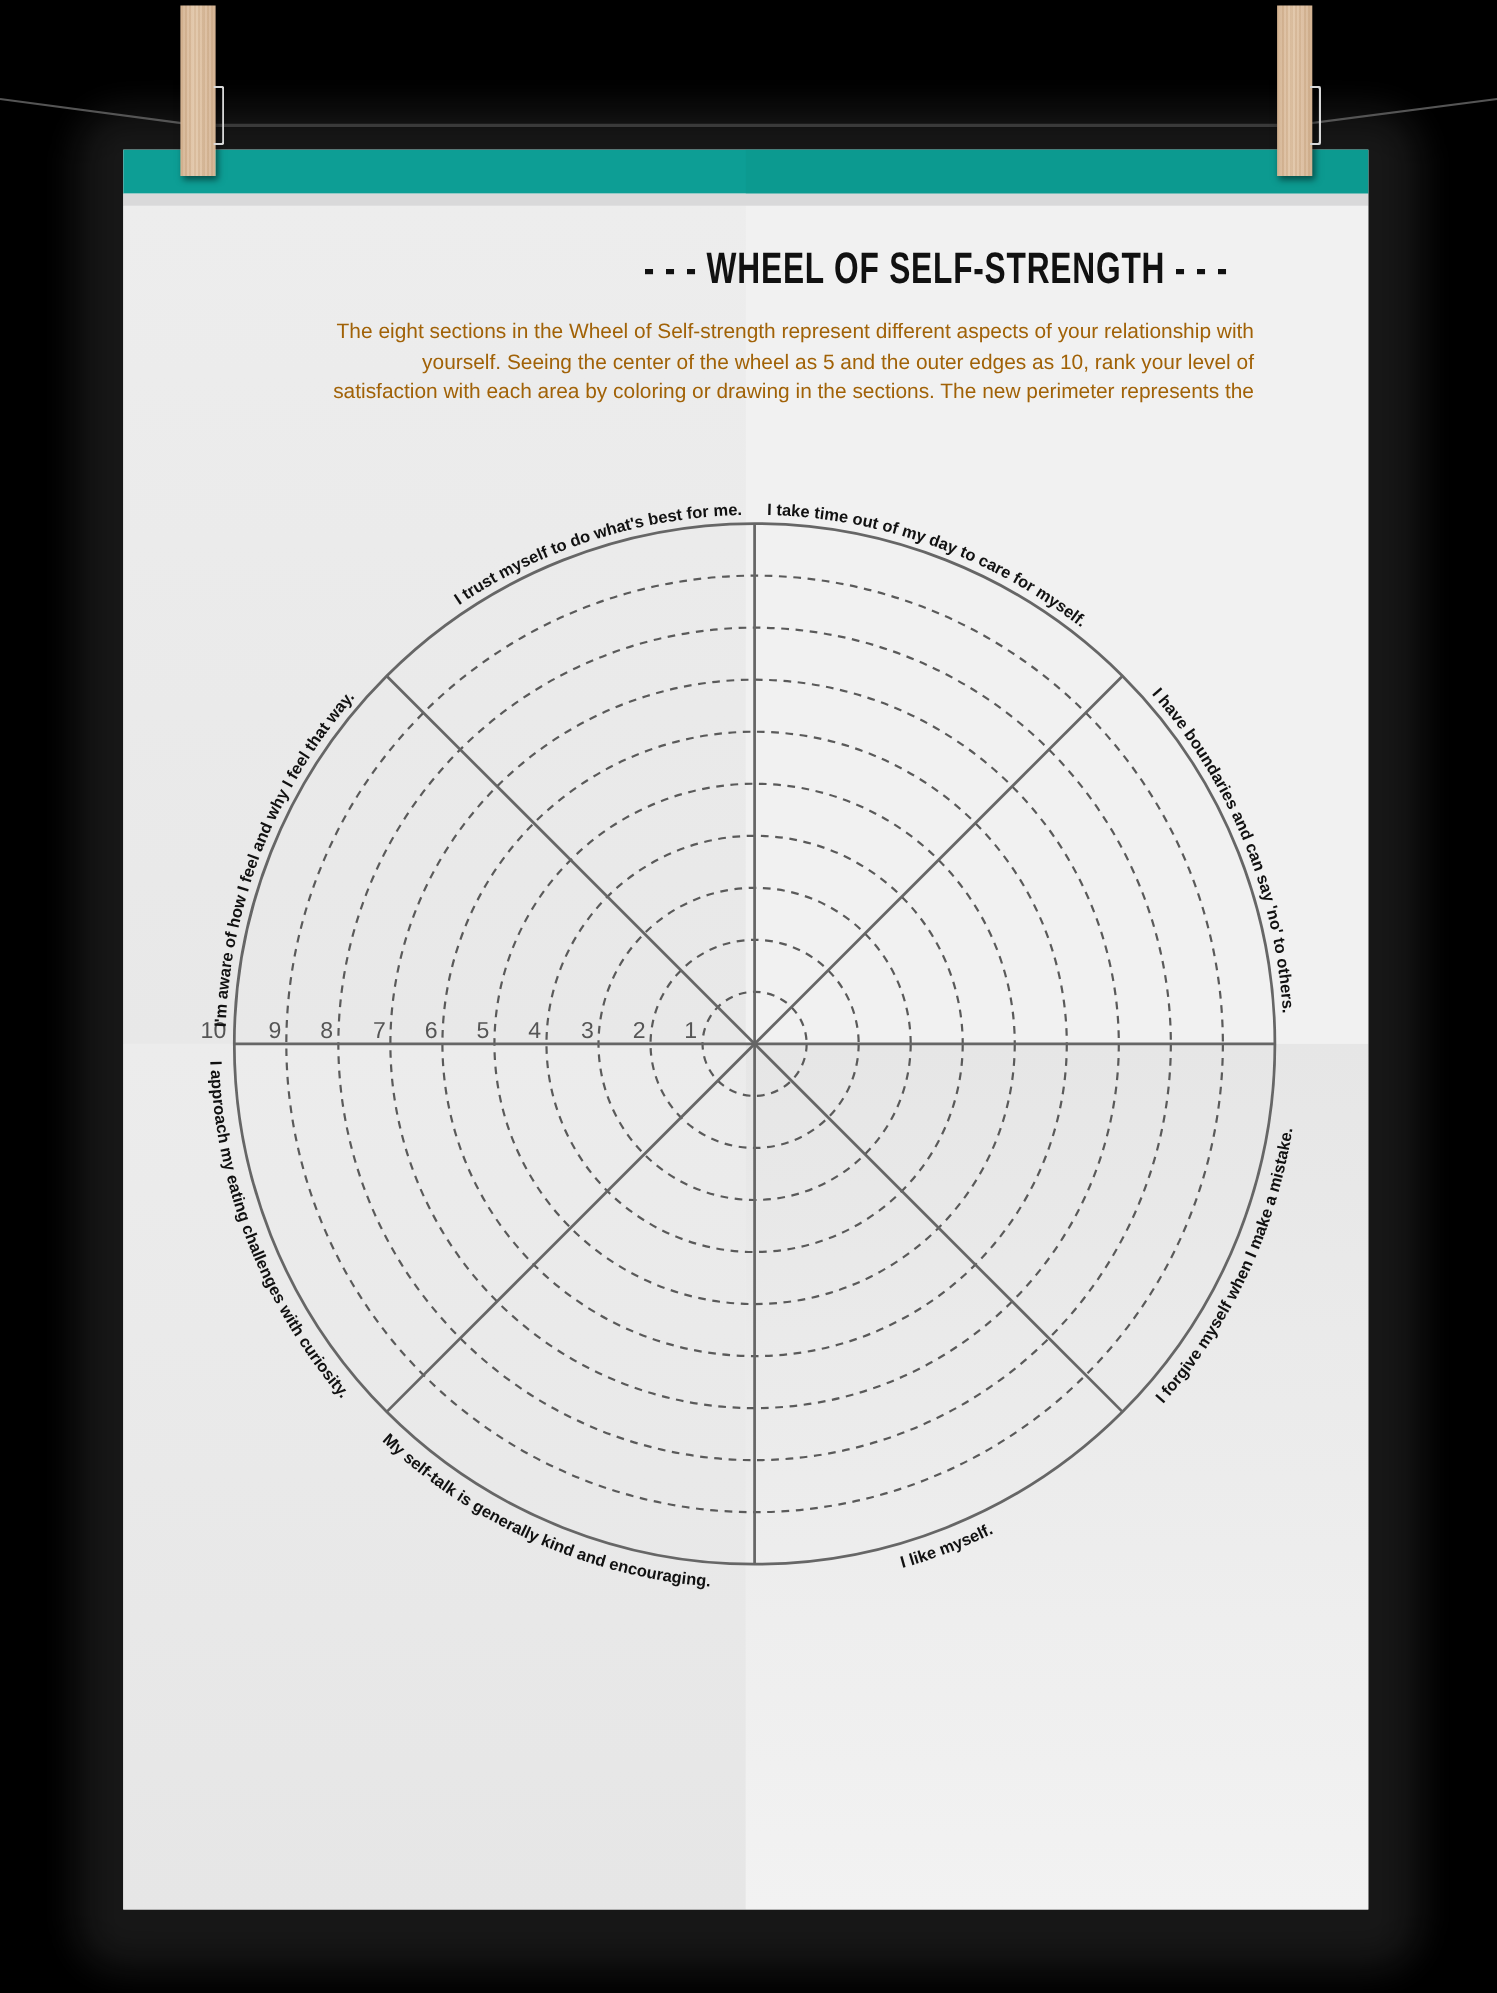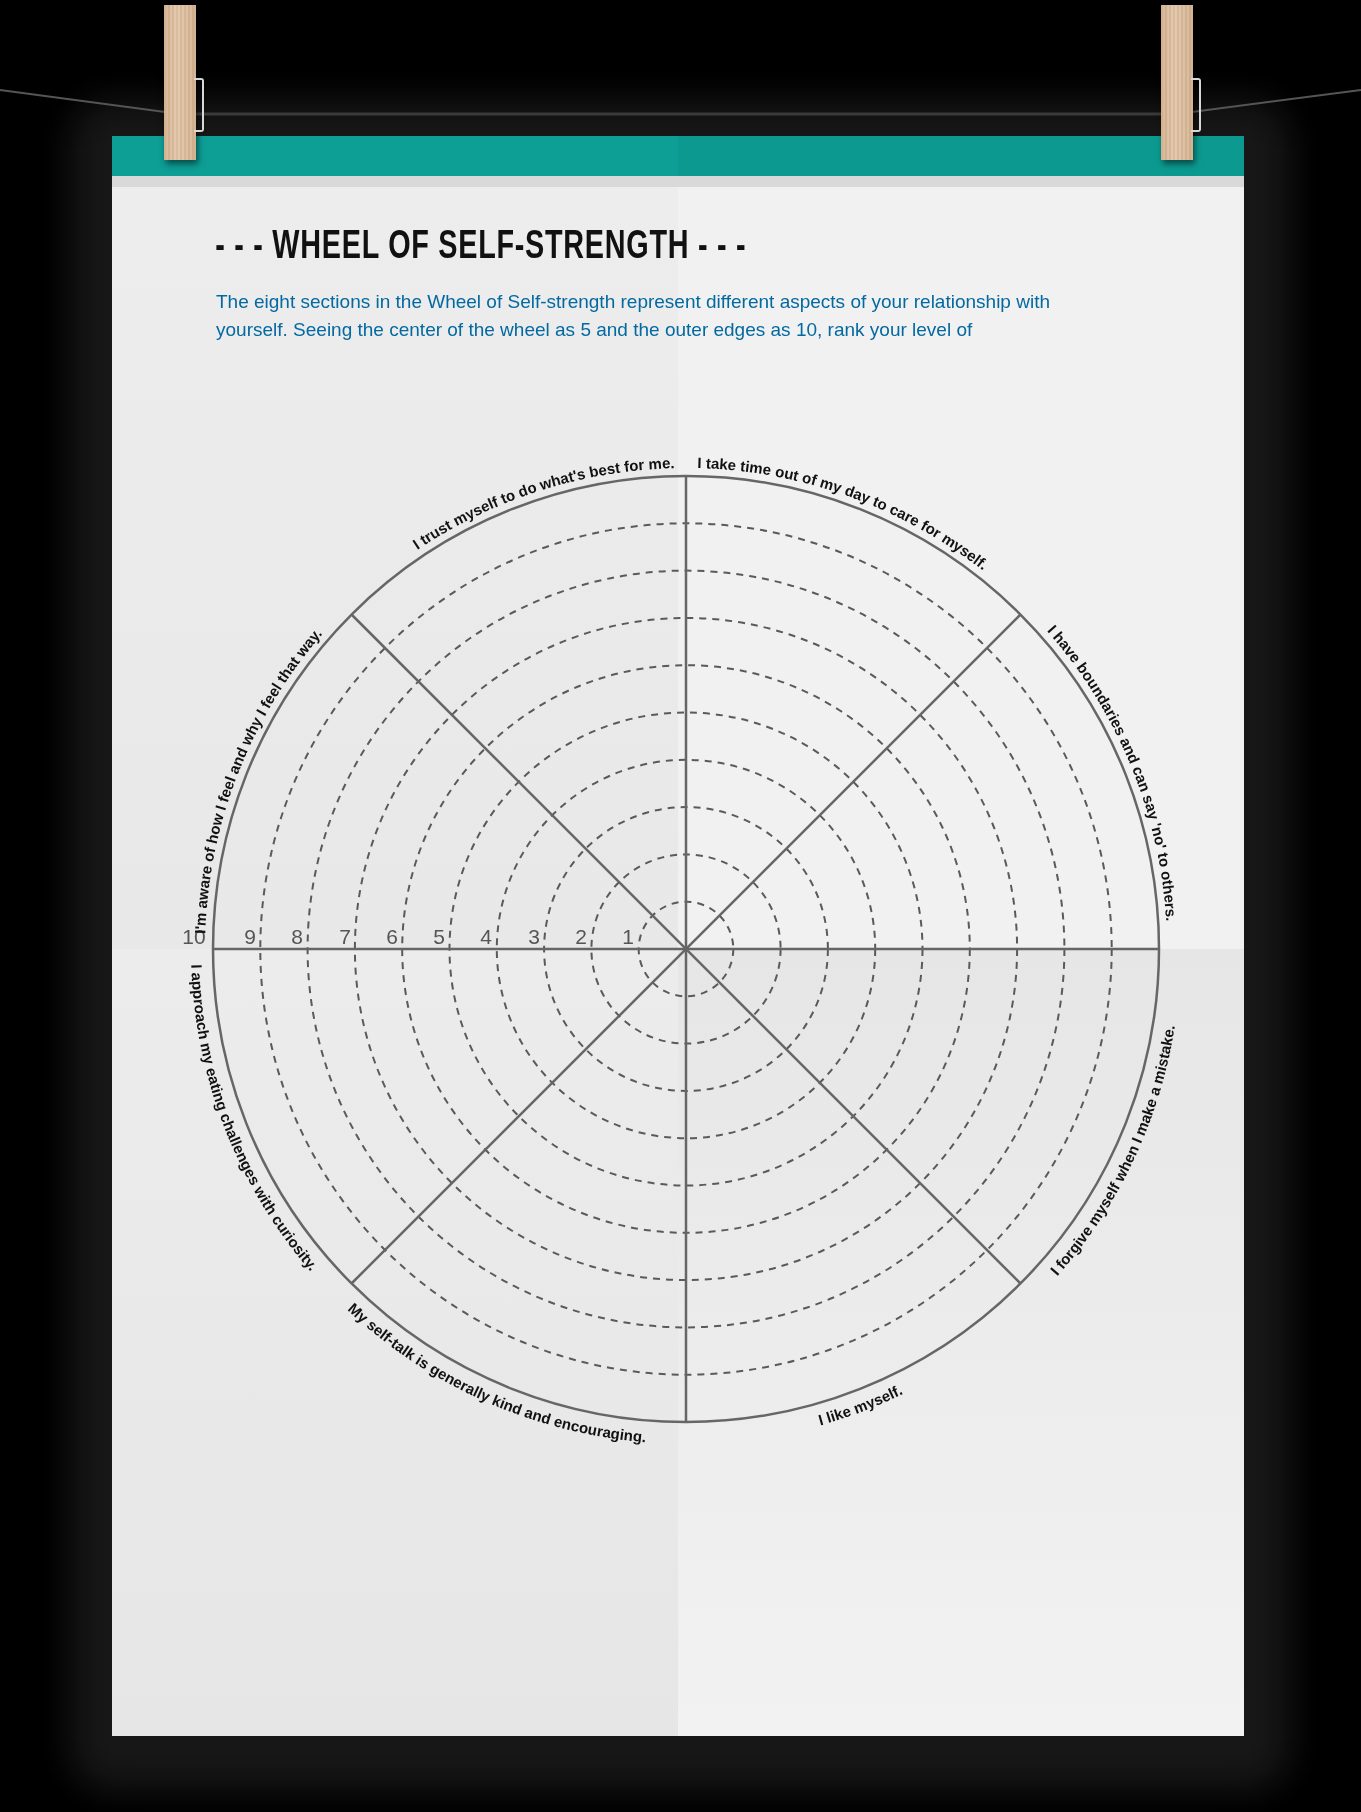--- a/index.html
+++ b/index.html
@@ -7,23 +7,23 @@
   .shadow{position:absolute;left:70px;top:100px;width:1220px;height:1690px;background:#1a1a1a;border-radius:40px;filter:blur(18px);opacity:.9;}
   .string{position:absolute;left:0;top:0;width:1361px;height:140px;}
   .paper{position:absolute;left:112px;top:136px;width:1132px;height:1600px;background:#efefef;overflow:hidden;}
   .q-tl{position:absolute;left:0;top:51px;width:566px;height:762px;background:linear-gradient(180deg,#ededed,#e8e8e8);}
   .q-tr{position:absolute;left:566px;top:51px;width:566px;height:762px;background:#f1f1f1;}
   .q-bl{position:absolute;left:0;top:813px;width:566px;height:787px;background:linear-gradient(180deg,#ececec,#e6e6e6);}
   .q-br{position:absolute;left:566px;top:813px;width:566px;height:787px;background:linear-gradient(180deg,#e6e6e6,#f2f2f2);}
   .teal{position:absolute;left:0;top:0;width:1132px;height:40px;background:#0d9e95;}
   .teal-r{position:absolute;left:566px;top:0;width:566px;height:40px;background:#0c9a90;}
   .greyband{position:absolute;left:0;top:40px;width:1132px;height:11px;background:#d9d9da;}
-  .title{position:absolute;left:0;top:86px;width:1108px;text-align:left;font-family:"Liberation Sans",sans-serif;font-weight:bold;font-size:40px;color:#111;letter-spacing:1px;}
+  .title{position:absolute;left:0;top:86px;width:1108px;text-align:right;font-family:"Liberation Sans",sans-serif;font-weight:bold;font-size:40px;color:#111;letter-spacing:1px;}
   .title span{display:inline-block;transform:scaleX(0.72);transform-origin:center;white-space:nowrap;}
-  .intro{position:absolute;left:104px;top:152px;width:924px;text-align:left;font-size:19px;line-height:27.6px;color:#0369a1;}
+  .intro{position:absolute;left:104px;top:152px;width:924px;text-align:right;font-size:19px;line-height:27.6px;color:#a16207;}
   .intro span{display:inline-block;}
   .wheel{position:absolute;left:0;top:0;}
   .footer{position:absolute;left:38px;top:1500px;width:1000px;height:40px;}
   .dashes{position:absolute;left:0;top:20px;width:680px;height:5px;background:repeating-linear-gradient(90deg,#111 0 9px,transparent 9px 19px);}
   .url{position:absolute;left:690px;top:-2px;font-size:38px;color:#111;white-space:nowrap;transform:scaleX(0.62);transform-origin:left center;font-weight:bold;}
   .url .thin{font-weight:normal;color:#333;}
   .pin{position:absolute;top:5px;width:32px;height:155px;background:linear-gradient(90deg,#d2b08e,#e2c6a8 40%,#d4b392);box-shadow:2px 4px 6px rgba(0,0,0,.5);}
   .pin::before{content:"";position:absolute;left:2px;right:2px;top:0;bottom:0;background:repeating-linear-gradient(90deg,rgba(255,255,255,.08) 0 2px,rgba(120,80,40,.08) 2px 4px);}
   .spring{position:absolute;width:8px;height:50px;border:2px solid #d8d8d8;border-left:none;border-radius:0 3px 3px 0;background:transparent;}
 </style>
@@ -45,21 +45,21 @@
   <div class="q-br"></div>
   <div class="teal"></div>
   <div class="teal-r"></div>
   <div class="greyband"></div>
 
   <div class="title"><span>- - - WHEEL OF SELF-STRENGTH - - -</span></div>
 
   <div class="intro">
     <span>The eight sections in the Wheel of Self-strength represent different aspects of your relationship with</span><br>
     <span>yourself. Seeing the center of the wheel as 5 and the outer edges as 10, rank your level of</span><br>
-    <br>
+    <span>satisfaction with each area by coloring or drawing in the sections. The new perimeter represents the</span><br>
   </div>
 
   <svg class="wheel" width="1132" height="1600">
     <defs>
       <path id="arc-tl2" d="M 93 813 A 481 481 0 0 1 233.9 472.9"></path>
       <path id="arc-tl1" d="M 233.9 472.9 A 481 481 0 0 1 574 332"></path>
       <path id="arc-tr1" d="M 574 332 A 481 481 0 0 1 914.1 472.9"></path>
       <path id="arc-tr2" d="M 914.1 472.9 A 481 481 0 0 1 1055 813"></path>
       <path id="arc-bl2" d="M 79 813 A 495 495 0 0 0 224 1163"></path>
       <path id="arc-bl1" d="M 224 1163 A 495 495 0 0 0 574 1308"></path>

